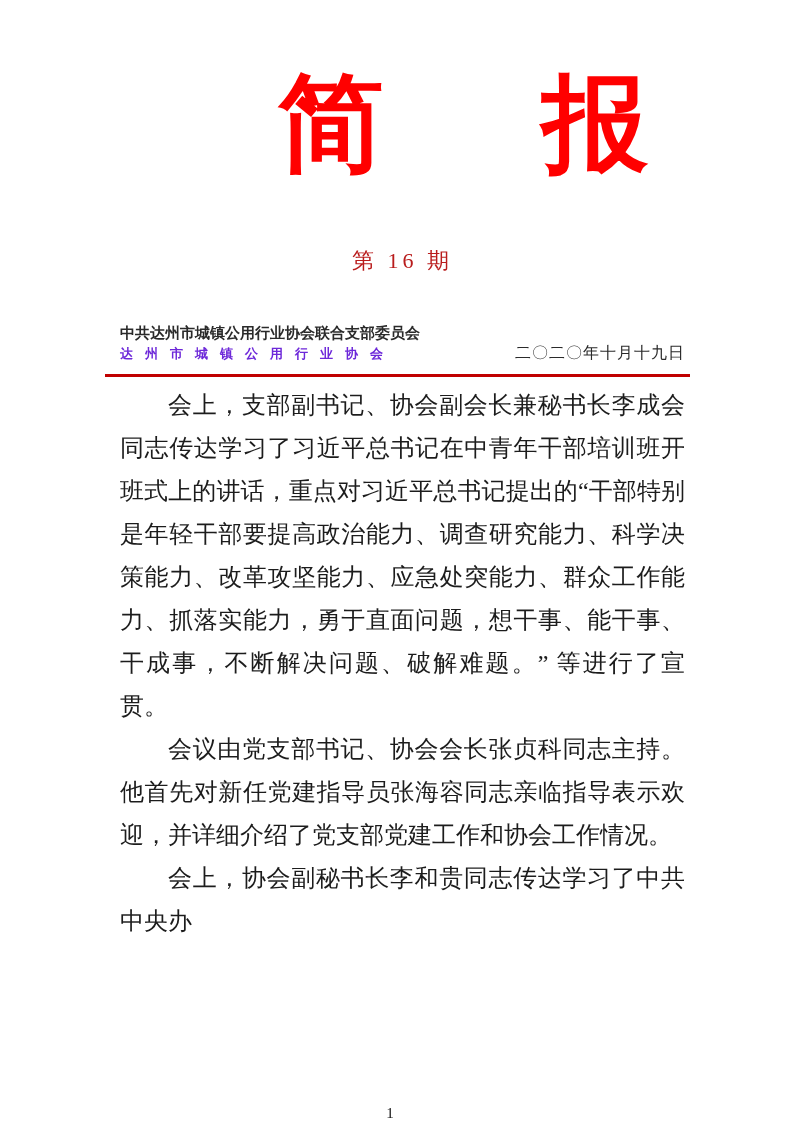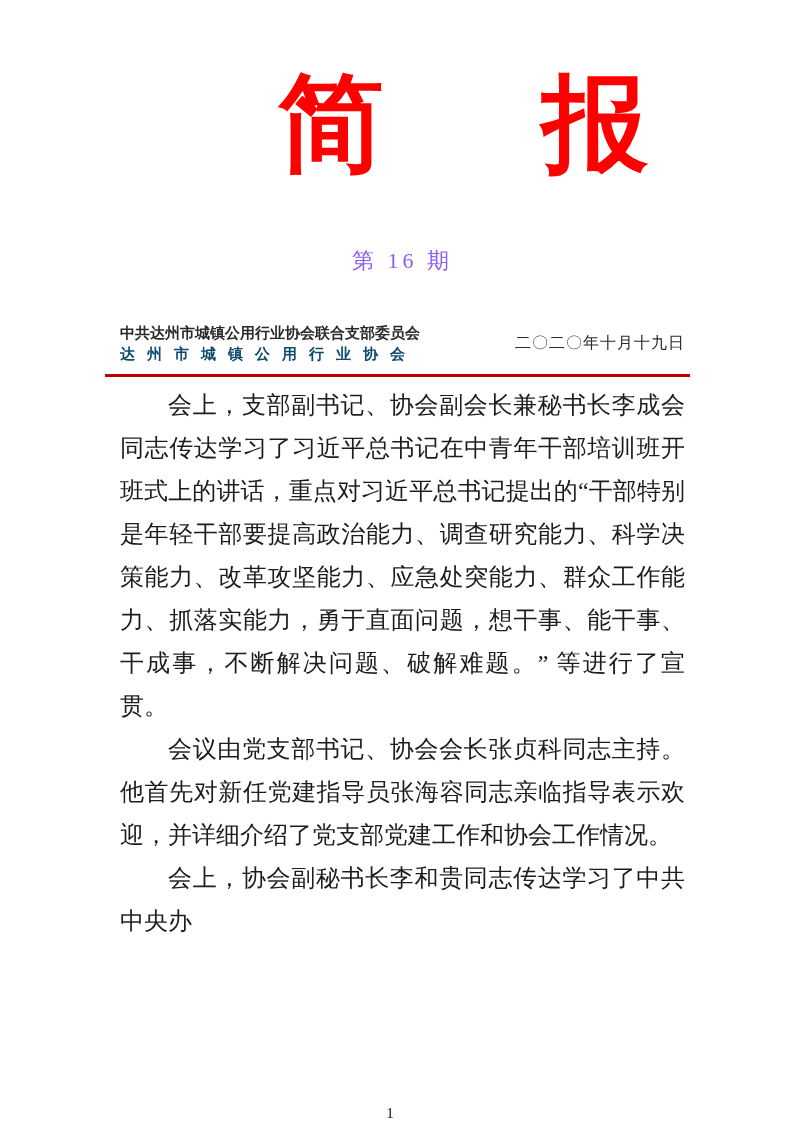--- a/index.html
+++ b/index.html
@@ -32,44 +32,44 @@
     padding-left:158px;
     white-space:nowrap;
     font-family:Liberation Mono, monospace;
   }
   .issue{
     margin-top:52px;
     text-align:center;
     font-size:22px;
     line-height:30px;
     letter-spacing:4px;
-    color:#8b5cf6;
+    color:#b91c1c;
   }
   .masthead{
     margin-top:46px;
     display:flex;
     justify-content:space-between;
-    align-items:center;
+    align-items:flex-end;
   }
   .org-lines{min-width:290px;}
   .org-line1{
     font-family:"Liberation Sans","DejaVu Sans",sans-serif;
     font-weight:600;
     font-size:15px;
     line-height:21px;
     color:#2a2a2a;
     white-space:nowrap;
   }
   .org-line2{
     font-family:"Liberation Sans","DejaVu Sans",sans-serif;
     font-weight:600;
-    font-size:15px;
+    font-size:13px;
     line-height:22px;
     letter-spacing:12px;
-    color:#0c4a6e;
+    color:#6d28d9;
     white-space:nowrap;
   }
   .issue-date{
     font-size:16px;
     line-height:22px;
     letter-spacing:1px;
     color:#2a2a2a;
     white-space:nowrap;
     padding-bottom:1px;
   }

